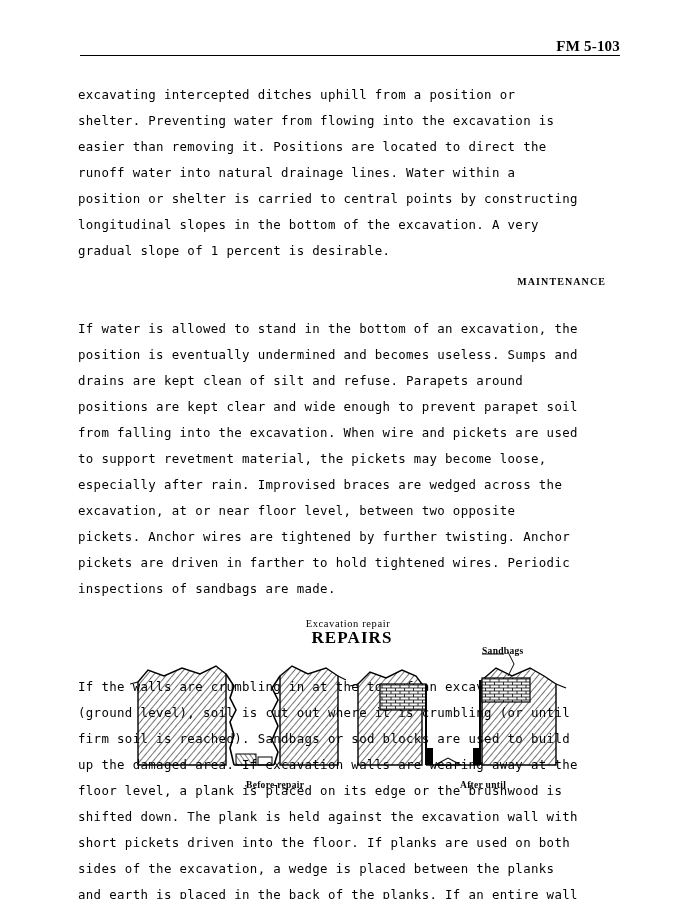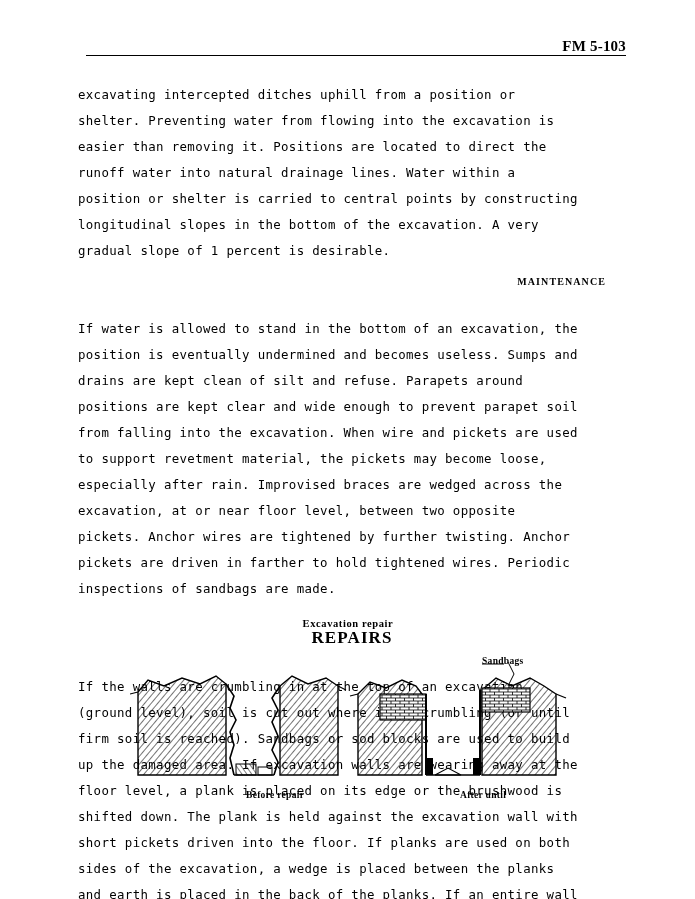--- a/index.html
+++ b/index.html
@@ -18,21 +18,21 @@
   .page {
     position: absolute;
     left: 0; top: 0;
     width: 695px;
     height: 899px;
   }
 
   
   .header {
     position: absolute;
-    left: 86px;
+    left: 80px;
     top: 38px;
     width: 540px;
     height: 22px;
   }
   .header-rule {
     position: absolute;
     left: 0;
     top: 17px;
     width: 540px;
     border-top: 1px solid #000;
@@ -96,38 +96,38 @@
     height: 200px;
   }
   .fig-caption-top {
     position: absolute;
     left: 0;
     top: 0;
     width: 540px;
     text-align: center;
     font-family: "Liberation Serif", serif;
     font-size: 10.5px;
-    font-weight: bold;
+    font-weight: normal;
     letter-spacing: 0.6px;
   }
   .fig-caption-bottom {
     position: absolute;
     left: 0;
     top: 178px;
     width: 540px;
     text-align: center;
     font-family: "Liberation Serif", serif;
     font-size: 11px;
     font-weight: bold;
     letter-spacing: 0.6px;
   }
   .fig-art {
     position: absolute;
     left: 52px;
-    top: 32px;
+    top: 22px;
     width: 440px;
     height: 150px;
   }
   .fig-label {
     position: absolute;
     font-family: "Liberation Serif", serif;
     font-size: 9.5px;
     font-weight: bold;
     letter-spacing: 0.3px;
   }

